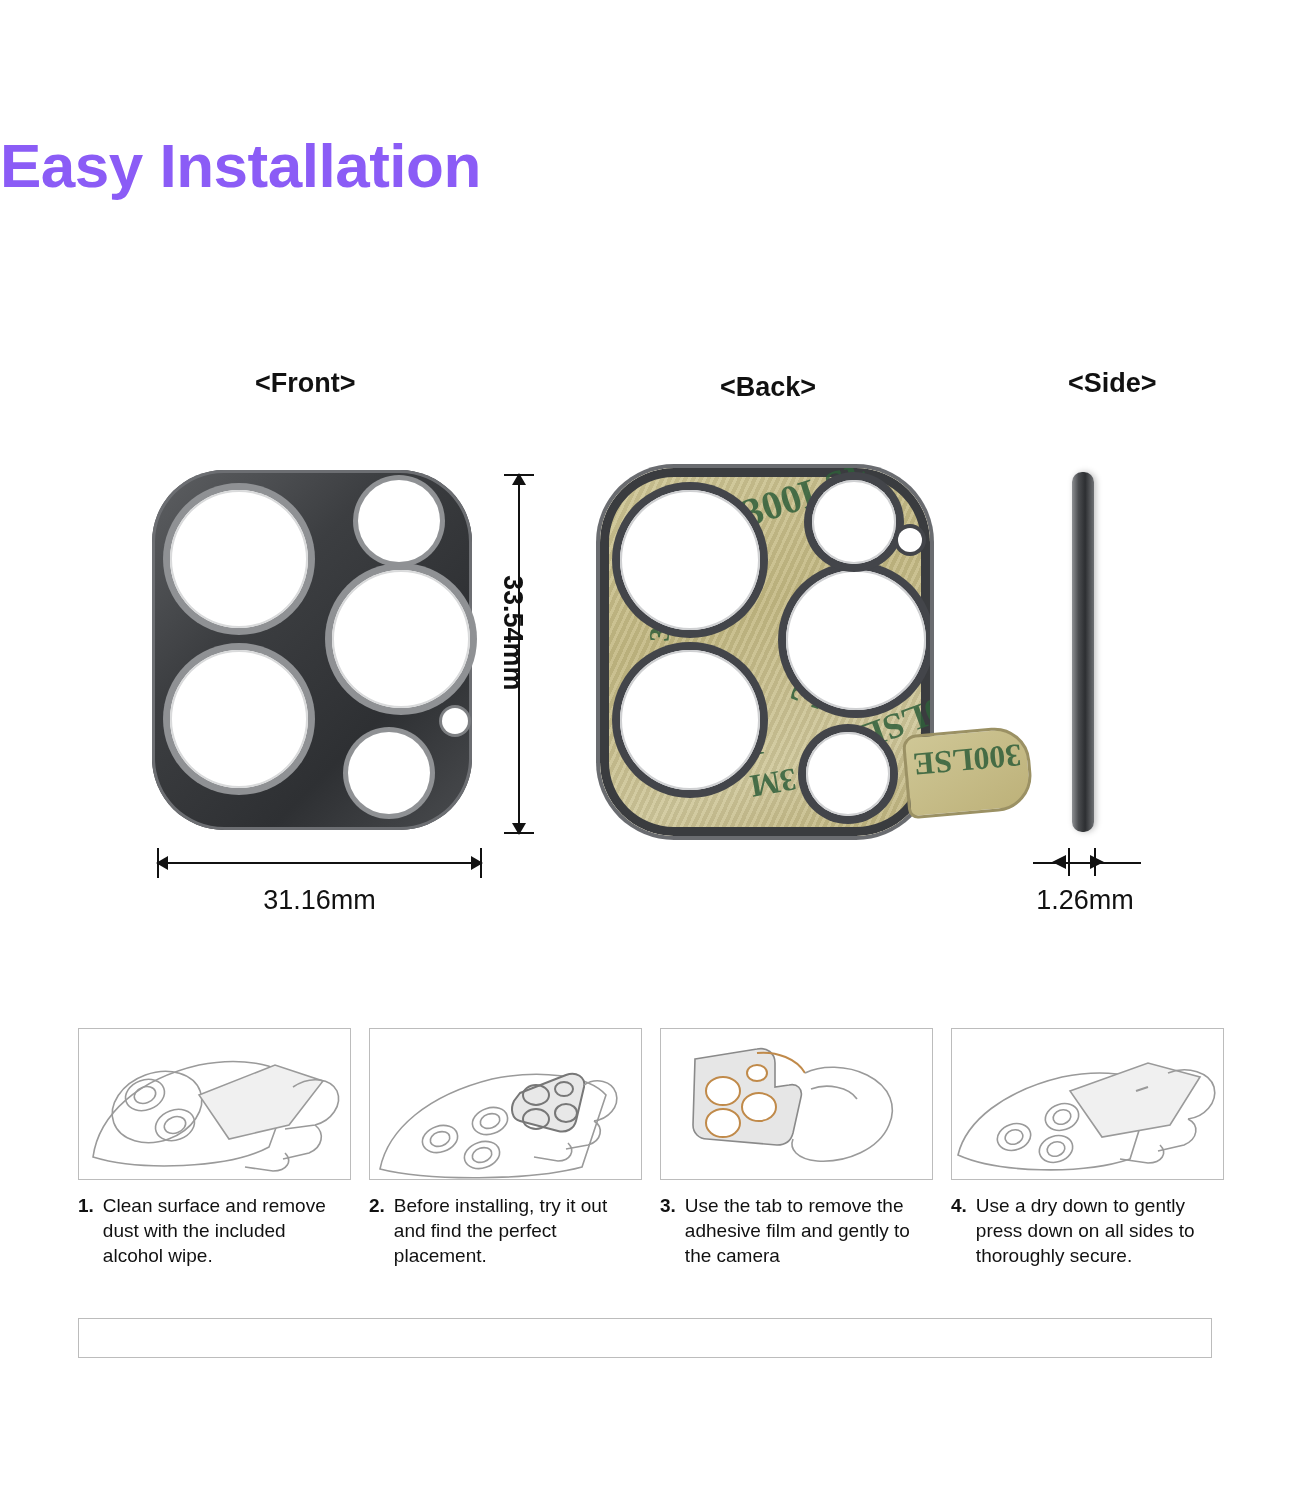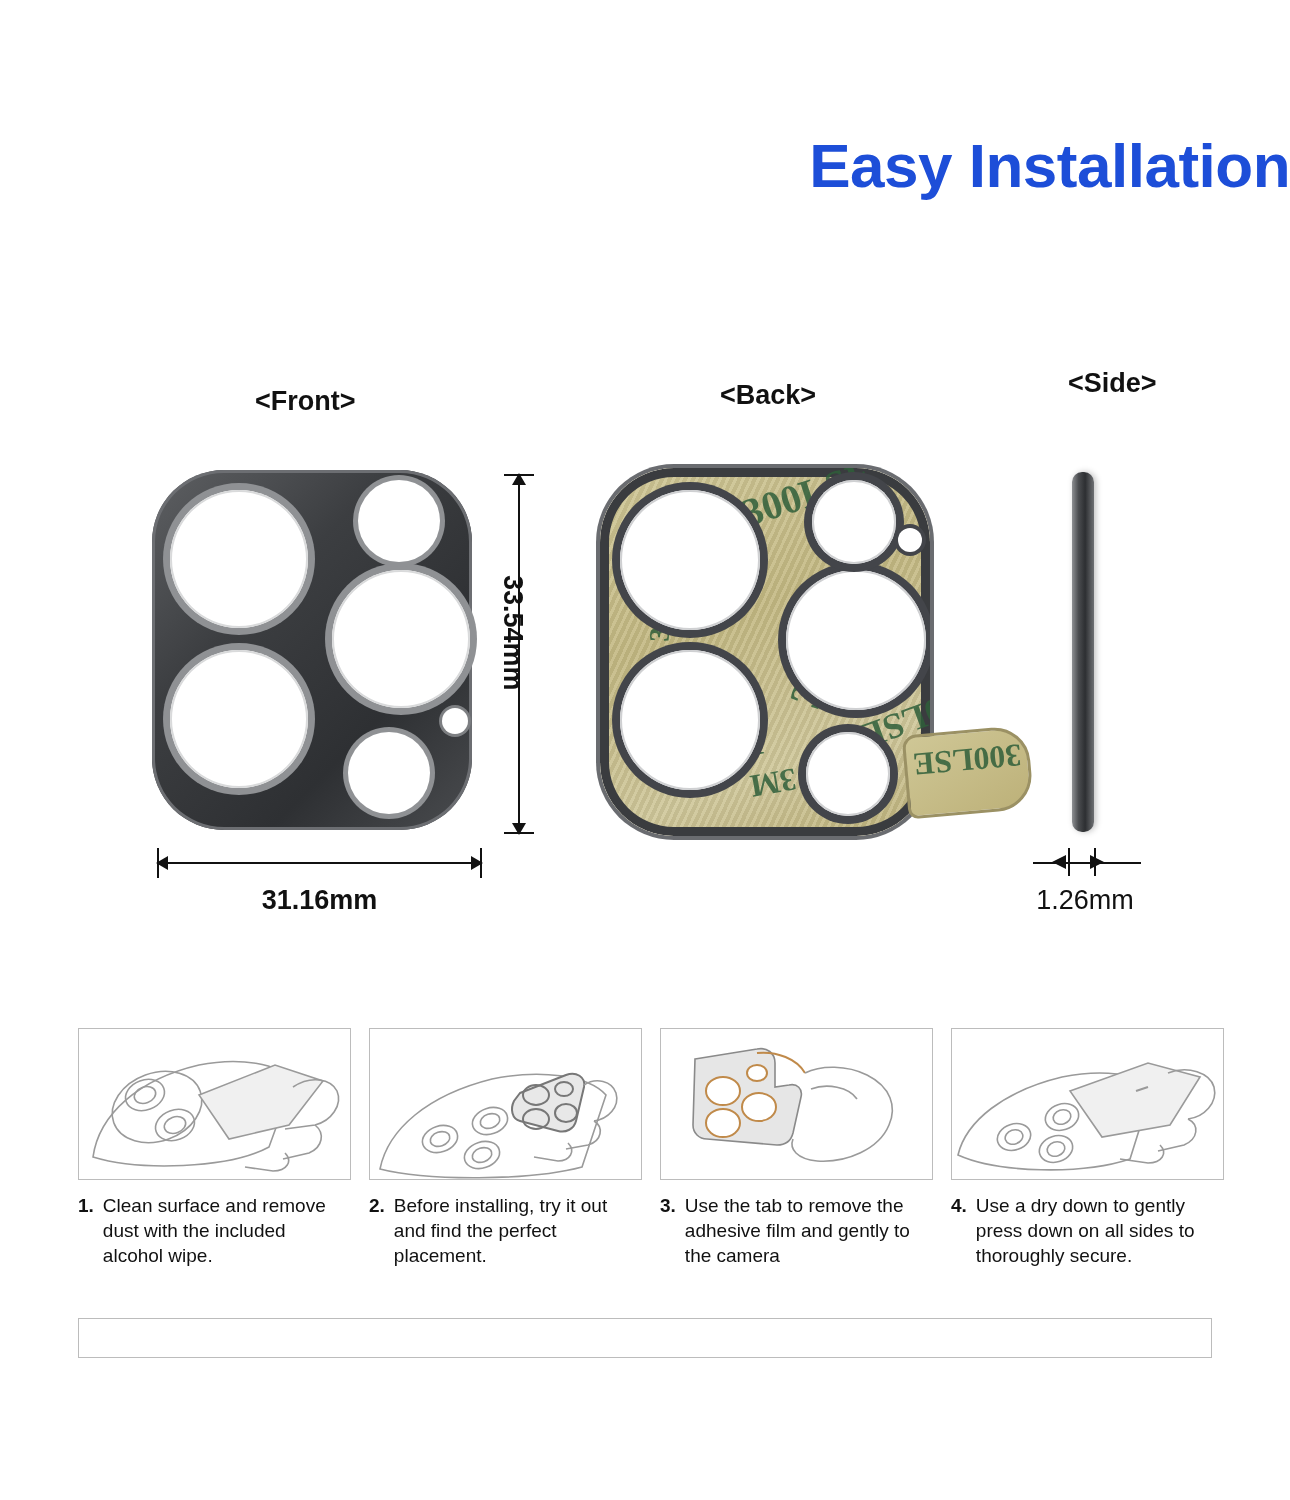--- a/index.html
+++ b/index.html
@@ -11,45 +11,45 @@
     width: 1290px;
     height: 1500px;
     font-family: "Liberation Sans", sans-serif;
     color: #111111;
     position: relative;
     overflow: hidden;
   }
 
   
   .title {
-    text-align: right;
+    text-align: left;
     font-size: 62px;
     font-weight: bold;
     letter-spacing: -0.5px;
     margin-top: 130px;
-    color: #1d4ed8;
+    color: #8b5cf6;
   }
 
   
   .view-labels {
     position: absolute;
     top: 368px;
     left: 0;
     width: 100%;
     height: 40px;
   }
   .view-label {
     position: absolute;
     font-size: 27px;
     font-weight: bold;
     color: #111;
     white-space: nowrap;
   }
-  .vl-front { left: 255px; top: 0; margin-top: 18px; }
-  .vl-back  { left: 720px; top: 12px; text-align: right; }
+  .vl-front { left: 255px; top: 0; }
+  .vl-back  { left: 720px; top: 4px; text-align: right; }
   .vl-side  { left: 1068px; top: 0; }
 
   
   .stage {
     position: absolute;
     top: 430px;
     left: 0;
     width: 1290px;
     height: 520px;
   }
@@ -234,21 +234,21 @@
   }
   .dim-h-cap-l { left: 157px; }
   .dim-h-cap-r { left: 480px; }
   .dim-h-label {
     position: absolute;
     left: 157px;
     top: 885px;
     width: 325px;
     text-align: center;
     font-size: 27px;
-    font-weight: bold;
+    font-weight: normal;
   }
 
   .dim-side-line {
     position: absolute;
     left: 1033px;
     top: 862px;
     width: 108px;
     height: 2px;
     background: #111;
   }

